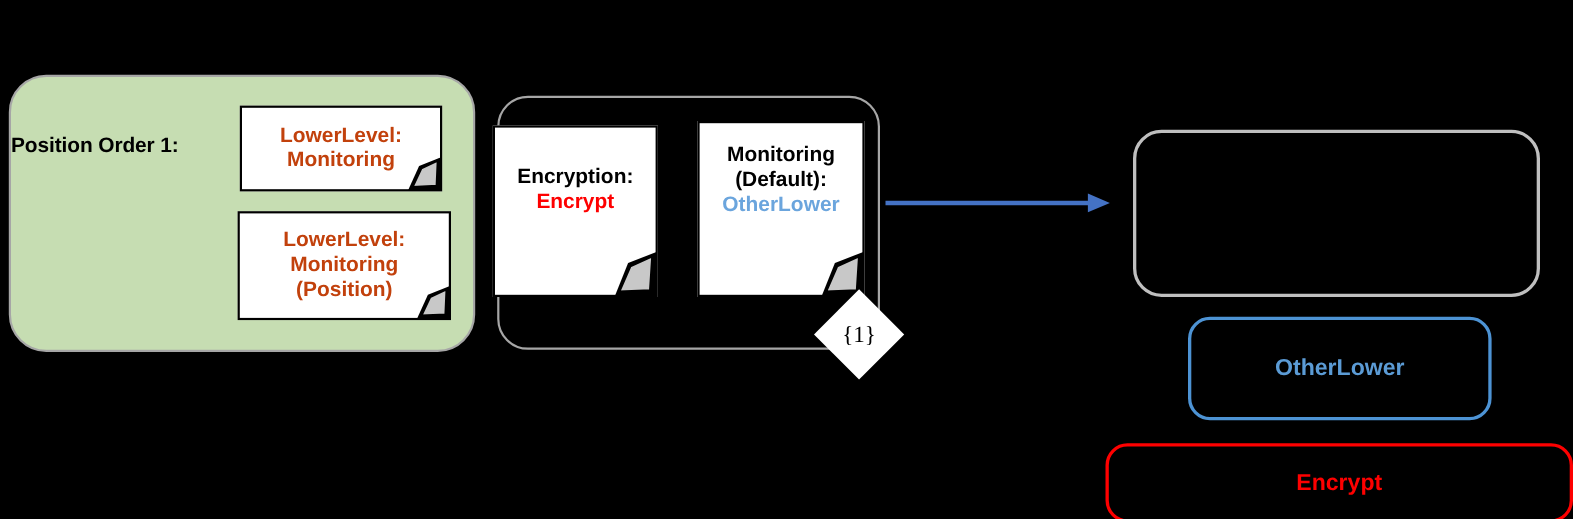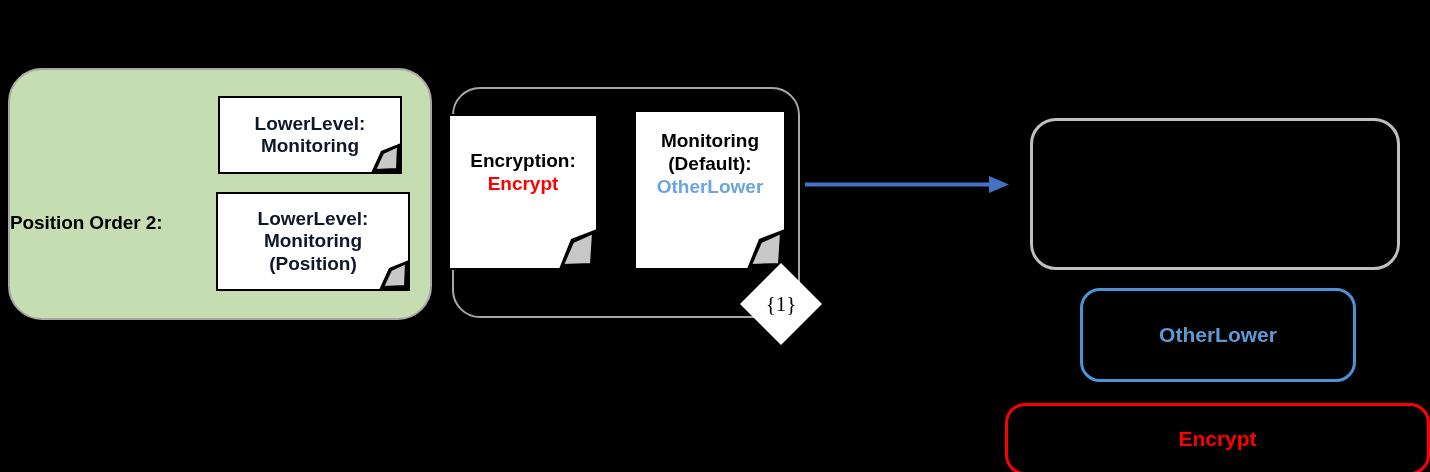--- a/index.html
+++ b/index.html
@@ -46,21 +46,21 @@
   .note {
     position: absolute;
     background: #ffffff;
     border: 2px solid #000000;
     box-sizing: border-box;
     display: flex;
     align-items: center;
     justify-content: center;
     text-align: center;
     font-weight: bold;
-    color: #0f172a;
+    color: #c2410c;
     line-height: 1.18;
   }
   
   .fold-svg {
     position: absolute;
     right: -1px;
     bottom: -1px;
     pointer-events: none;
   }
 
@@ -183,33 +183,33 @@
     font-size: 21px;
   }
 </style>
 </head>
 <body>
 
 <div id="canvas">
 
   <div class="green-panel"></div>
 
+  <div class="order-label one">Position Order 1:</div>
 
   <div class="note note-1">
     <div>
       <span>LowerLevel:</span><br>
       <span>Monitoring</span>
     </div>
     <svg class="fold-svg" width="34" height="30" viewBox="0 0 34 30">
       <polygon points="34,0 34,30 4,30 14,8" fill="#000000"></polygon>
       <polygon points="31,3 30,26 8,27 16,10" fill="#c8c8c8" stroke="#000000" stroke-width="2"></polygon>
     </svg>
   </div>
 
-  <div class="order-label two">Position Order 2:</div>
 
   <div class="note note-2">
     <div>
       <span>LowerLevel:</span><br>
       <span>Monitoring</span><br>
       <span>(Position)</span>
     </div>
     <svg class="fold-svg" width="34" height="30" viewBox="0 0 34 30">
       <polygon points="34,0 34,30 4,30 14,8" fill="#000000"></polygon>
       <polygon points="31,3 30,26 8,27 16,10" fill="#c8c8c8" stroke="#000000" stroke-width="2"></polygon>

